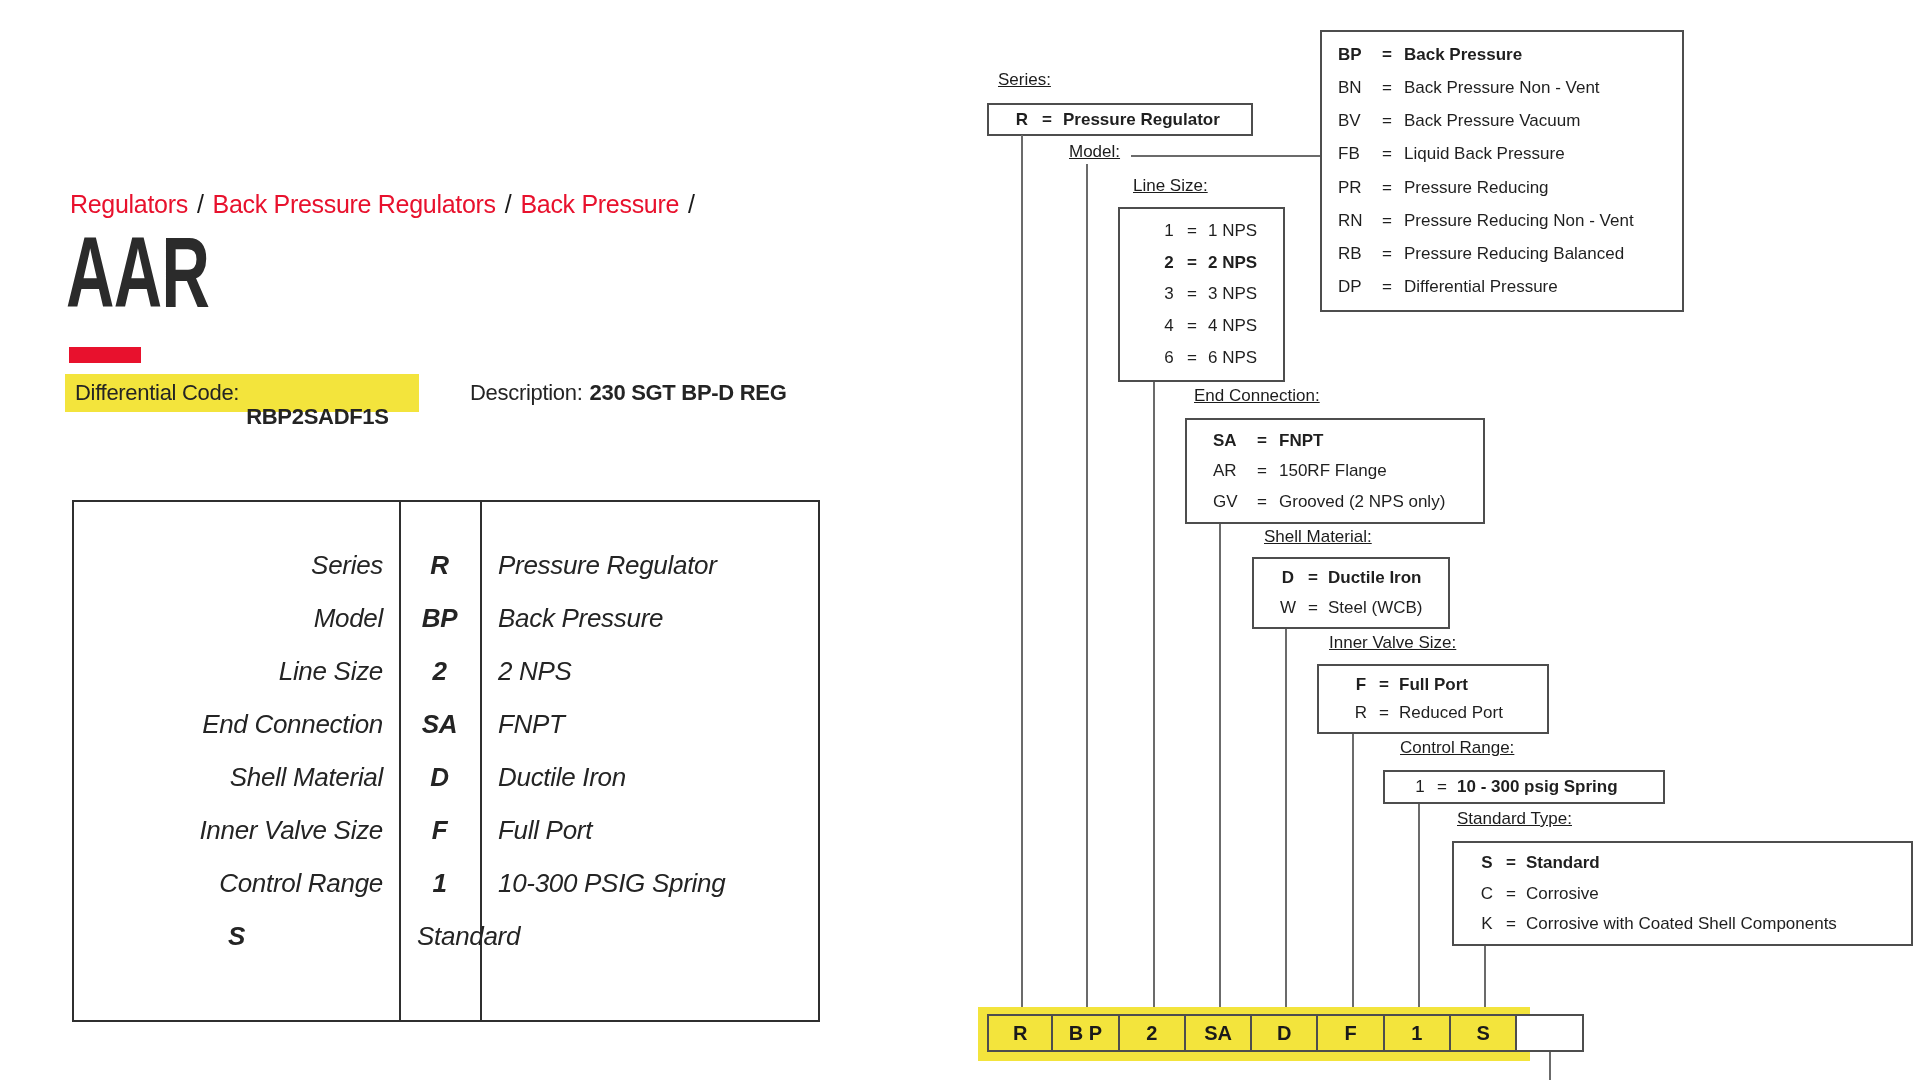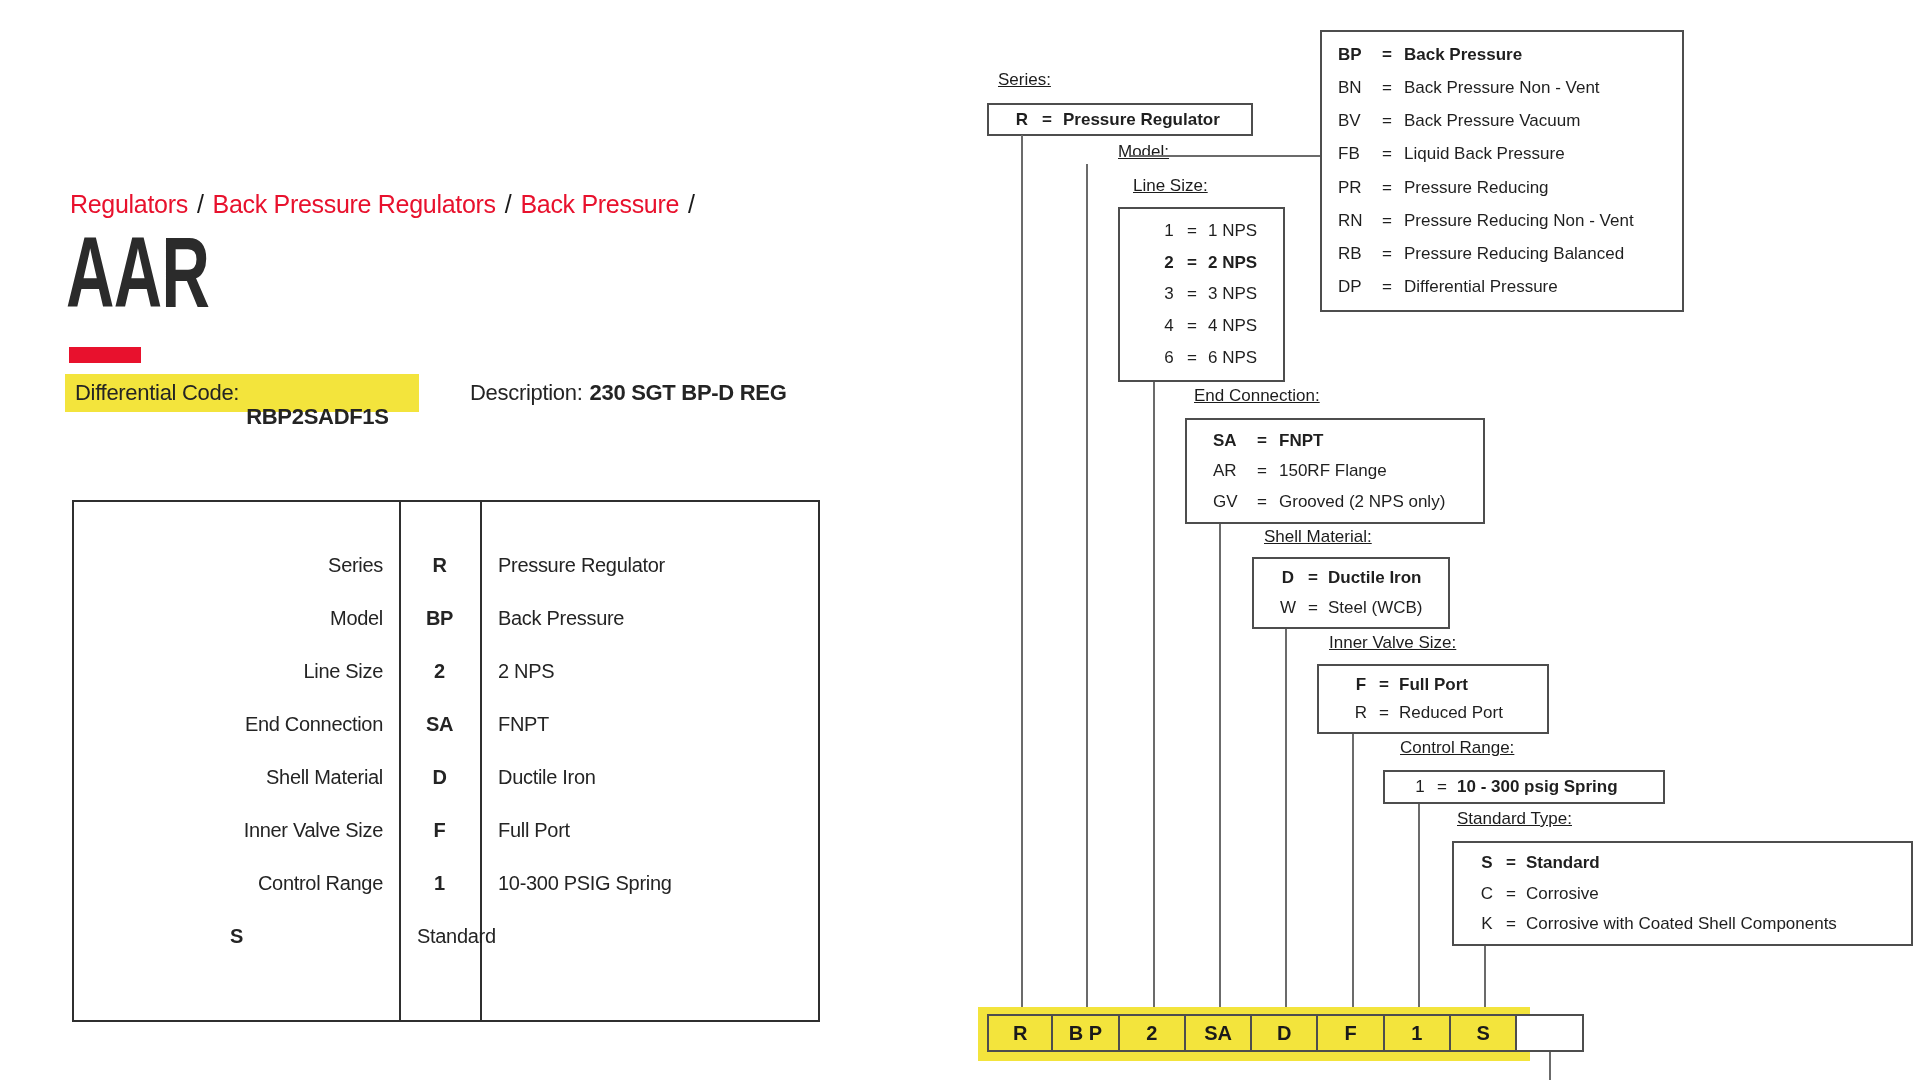--- a/index.html
+++ b/index.html
@@ -18,21 +18,21 @@
              display:flex;align-items:center;padding-left:10px;box-sizing:border-box;font-size:22px;white-space:nowrap;}
   .confbadge b{margin-left:7px;margin-top:48px;}
   .descline{position:absolute;left:470px;top:374px;height:38px;display:flex;align-items:center;font-size:22px;white-space:nowrap;}
   .descline b{margin-left:7px;}
 
   .sumtable{position:absolute;left:72px;top:500px;width:748px;height:522px;border:2px solid #2f2f2f;box-sizing:border-box;}
   .sumtable .vdiv{position:absolute;top:0;bottom:0;width:2px;background:#2f2f2f;}
   .sumtable .vdiv.v1{left:325px;}
   .sumtable .vdiv.v2{left:406px;}
   .sumrows{position:absolute;left:0;top:37px;right:0;}
-  .srow{display:grid;grid-template-columns:325px 81px 338px;height:53px;align-items:center;font-size:20px;}
+  .srow{display:grid;grid-template-columns:325px 81px 338px;height:53px;align-items:center;font-size:26px;font-style:italic;}
   .srow .lab{text-align:right;padding-right:16px;}
   .srow .cod{text-align:center;font-weight:bold;}
   .srow .val{padding-left:18px;white-space:nowrap;}
 
   
   .dlabel{position:absolute;font-size:17px;color:#1c1c1c;text-decoration:underline;white-space:nowrap;}
   .dbox{position:absolute;border:2px solid #4d4d4d;background:#fff;box-sizing:border-box;
         display:flex;flex-direction:column;justify-content:space-evenly;font-size:17px;color:#1f1f1f;}
   .drow{display:flex;align-items:center;white-space:nowrap;}
   .drow .oc{display:inline-block;text-align:center;flex:0 0 auto;}
@@ -139,21 +139,21 @@
           <span class="cod">S</span>
           <span class="val">Standard</span>
         </div>
       </div>
     </div>
   </div>
 
   <div>
 
     <div class="dlabel" style="left:998px;top:70px;">Series:</div>
-    <div class="dlabel" style="left:1118px;top:142px;text-decoration:underline;">Model:</div>
+    <div class="dlabel" style="left:1069px;top:142px;text-decoration:underline;">Model:</div>
     <div class="dlabel" style="left:1133px;top:176px;">Line Size:</div>
     <div class="dlabel" style="left:1194px;top:386px;">End Connection:</div>
     <div class="dlabel" style="left:1264px;top:527px;">Shell Material:</div>
     <div class="dlabel" style="left:1329px;top:633px;">Inner Valve Size:</div>
     <div class="dlabel" style="left:1400px;top:738px;">Control Range:</div>
     <div class="dlabel" style="left:1457px;top:809px;">Standard Type:</div>
 
     <div class="dbox" id="box-series">
       <div class="drow sel">
         <span class="oc">R</span>

